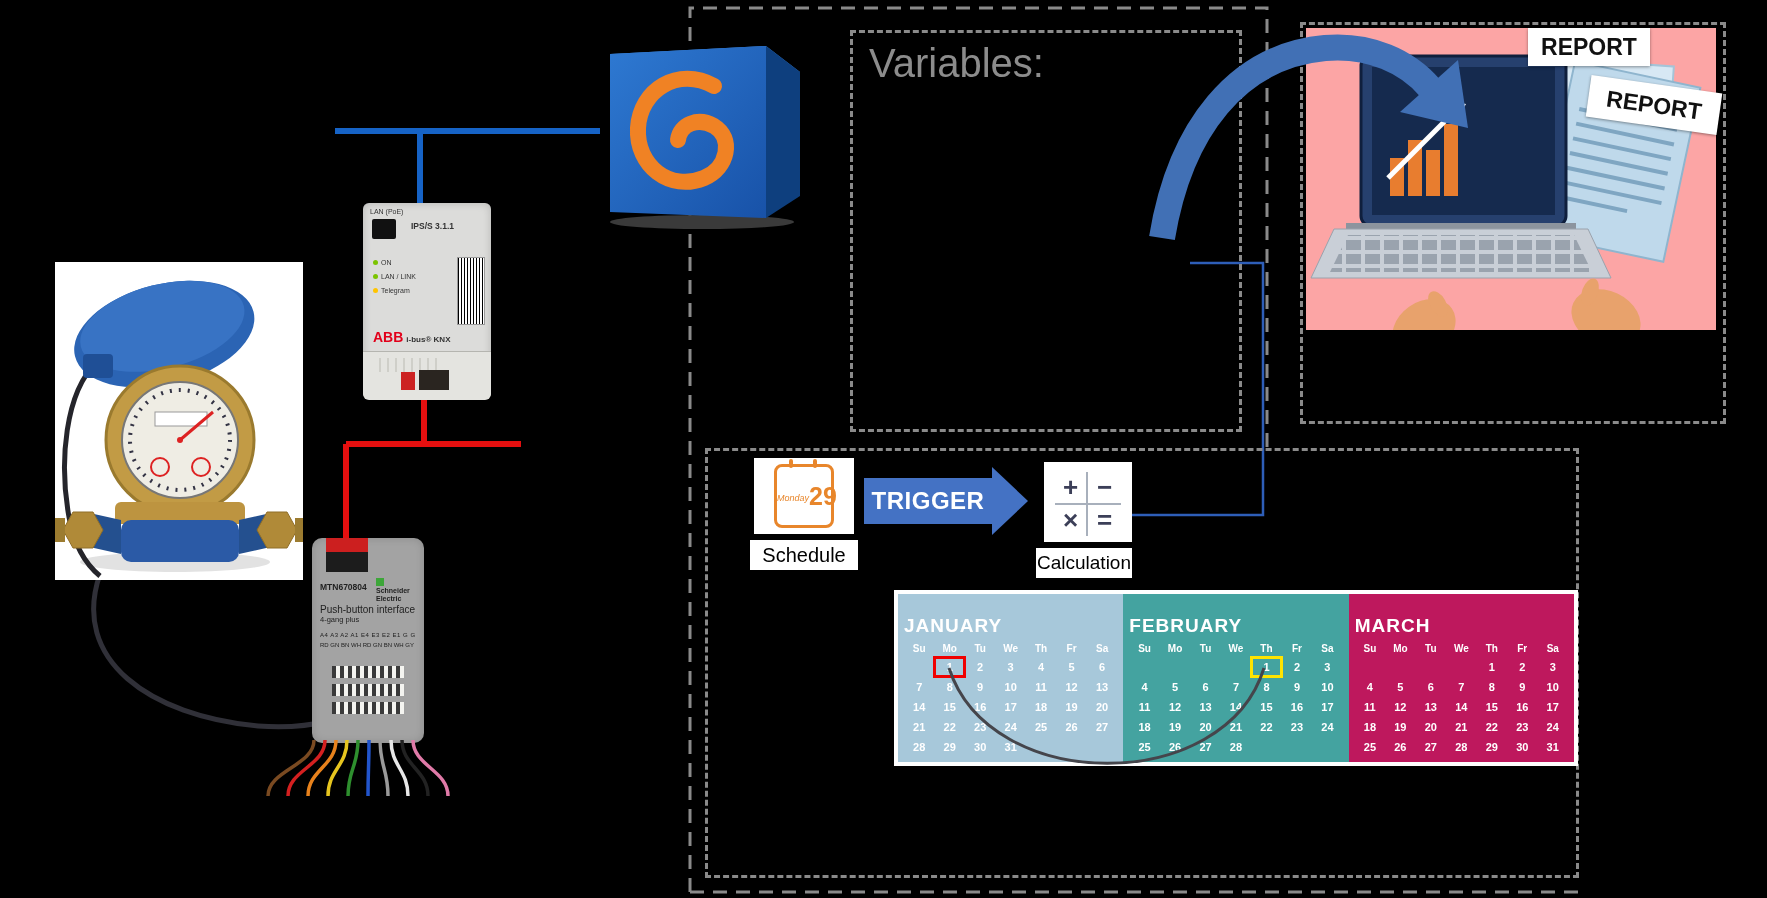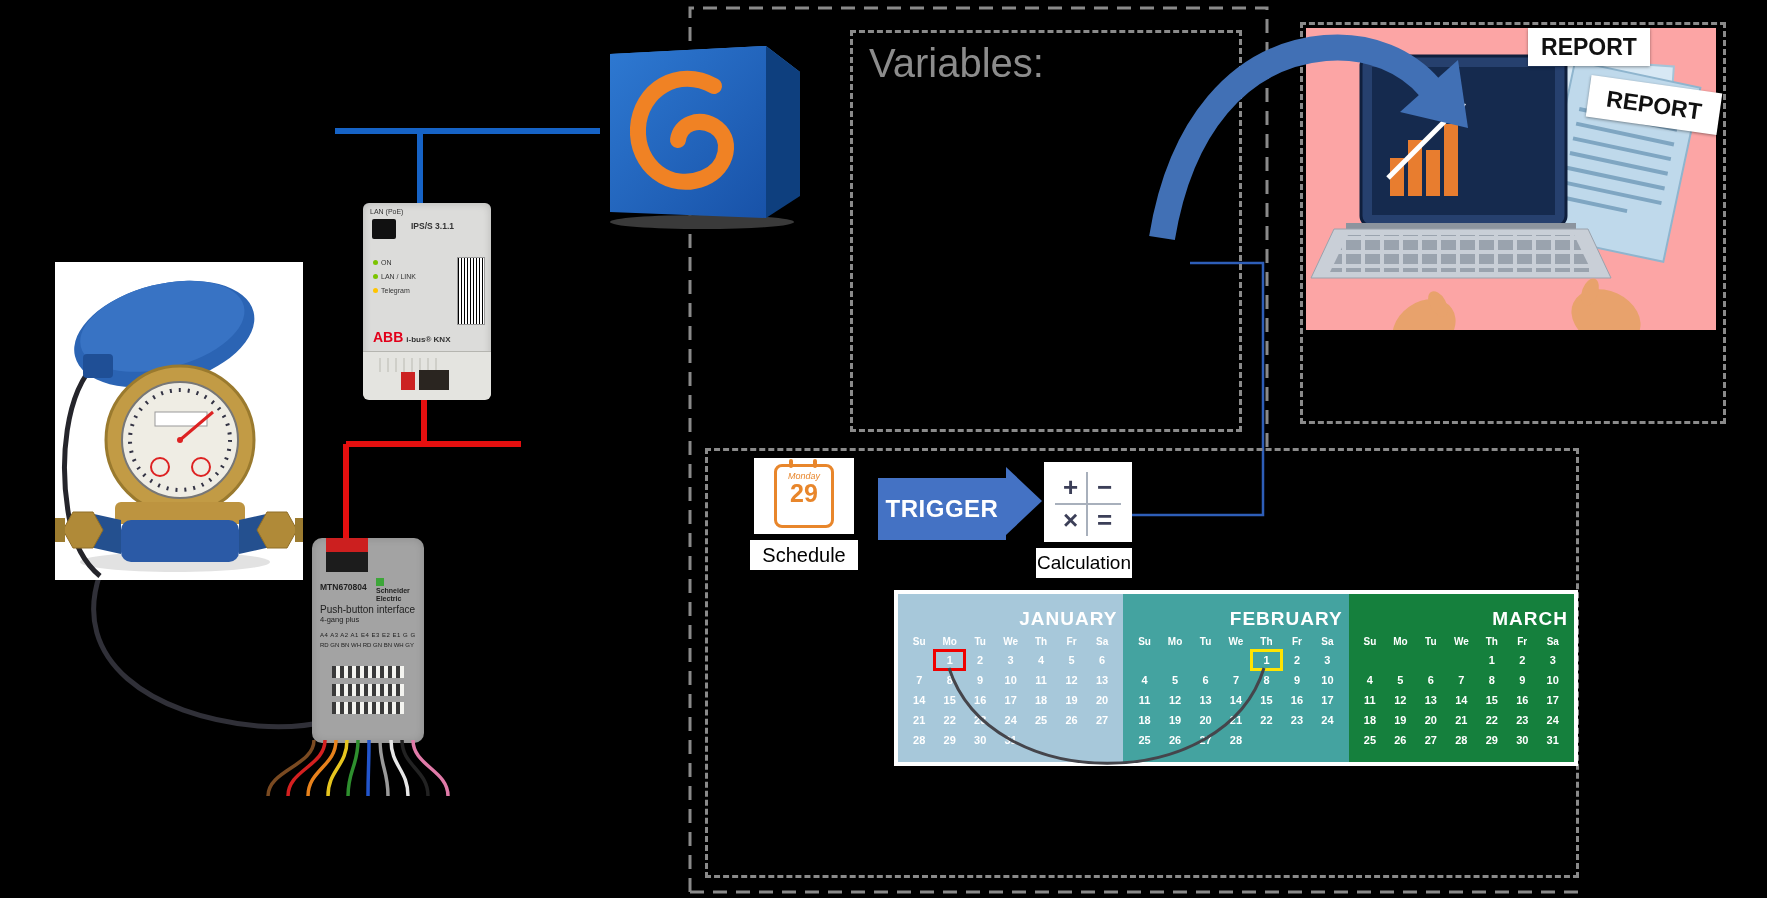--- a/index.html
+++ b/index.html
@@ -50,49 +50,49 @@
   .p-term2{left:8px;top:104px;font-size:6px;color:#777;white-space:nowrap;}
   .p-pins{left:20px;width:72px;height:12px;
           background:repeating-linear-gradient(90deg,#3A3A3A 0 4px,#F4F4F0 4px 8px);}
 
   
   .white-label{position:absolute;background:#fff;color:#000;font-size:20px;text-align:center;
                display:flex;align-items:center;justify-content:center;}
   #schedule-icon{left:754px;top:458px;width:100px;height:76px;background:#fff;
                  display:flex;align-items:center;justify-content:center;}
   .cal-glyph{width:54px;height:58px;border:3px solid #E8862B;border-radius:8px;position:relative;
-             display:flex;flex-direction:column;align-items:center;}
+             display:flex;flex-direction:row;align-items:center;}
   .cal-glyph .ring{position:absolute;top:-8px;width:4px;height:9px;background:#E8862B;border-radius:2px;}
   .cal-glyph .ring.r1{left:12px;} .cal-glyph .ring.r2{left:36px;}
   .cal-glyph-weekday{font-size:9px;color:#E8862B;margin-top:4px;font-style:italic;}
   .cal-glyph-day{font-size:25px;font-weight:bold;color:#E8862B;line-height:1;}
   #schedule-label{left:750px;top:540px;width:108px;height:30px;}
 
-  #trigger-arrow{left:864px;top:478px;width:128px;height:62px;background:#4472C4;color:#fff;
+  #trigger-arrow{left:864px;top:478px;width:128px;height:46px;background:#4472C4;color:#fff;
                  font-weight:bold;font-size:24px;display:flex;align-items:center;justify-content:center;
-                 letter-spacing:.5px;position:absolute;margin-left:14px;}
+                 letter-spacing:.5px;position:absolute;}
   #trigger-arrow .head{position:absolute;left:128px;top:-11px;width:0;height:0;
                  border-top:34px solid transparent;border-bottom:34px solid transparent;
                  border-left:36px solid #4472C4;}
 
   #calc-icon{left:1044px;top:462px;width:88px;height:80px;background:#fff;
              display:flex;align-items:center;justify-content:center;}
   .calc-grid{width:66px;height:60px;display:grid;grid-template-columns:1fr 1fr;grid-template-rows:1fr 1fr;}
   .calc-grid span{display:flex;align-items:center;justify-content:center;
                   font-size:26px;font-weight:bold;color:#3C3F58;}
   .calc-grid span:nth-child(1){border-right:2px solid #A8B0BC;border-bottom:2px solid #A8B0BC;}
   .calc-grid span:nth-child(2){border-bottom:2px solid #A8B0BC;}
   .calc-grid span:nth-child(3){border-right:2px solid #A8B0BC;}
   #calc-label{left:1036px;top:548px;width:96px;height:30px;font-size:19px;}
 
   
   #calendar{left:894px;top:590px;width:684px;height:176px;background:#fff;box-sizing:border-box;
             padding:4px;display:flex;}
   .cal-month{flex:1;display:flex;flex-direction:column;align-items:stretch;padding:6px 6px 4px;box-sizing:border-box;}
-  .cal-name{font-size:19px;font-weight:bold;color:#fff;text-align:right;letter-spacing:1px;margin:8px 0 4px;}
+  .cal-name{font-size:19px;font-weight:bold;color:#fff;text-align:left;letter-spacing:1px;margin:15px 0 4px;}
   .cal-grid{display:grid;grid-template-columns:repeat(7,1fr);width:100%;}
   .cal-wd{font-size:10px;font-weight:bold;color:#fff;text-align:center;height:16px;line-height:16px;}
   .cal-day{font-size:11px;font-weight:bold;color:#fff;text-align:center;height:20px;line-height:20px;}
   .hl-red{outline:3px solid #F00000;outline-offset:-2px;}
   .hl-yellow{outline:3px solid #FFE400;outline-offset:-2px;}
 
   
   #customer-scene{left:1306px;top:28px;width:410px;height:302px;background:#fca5a5;overflow:hidden;}
   .report-banner{position:absolute;background:#fff;color:#111;font-weight:bold;font-size:23px;
                  display:flex;align-items:center;justify-content:center;z-index:4;
@@ -389,21 +389,21 @@
           <div class="cal-day">24</div>
           <div class="cal-day">25</div>
           <div class="cal-day">26</div>
           <div class="cal-day">27</div>
           <div class="cal-day">28</div>
           <div class="cal-day"></div>
           <div class="cal-day"></div>
           <div class="cal-day"></div>
         </div>
       </div>
-      <div class="cal-month" style="background: #15803d;">
+      <div class="cal-month" style="background: #be185d;">
         <div class="cal-name">MARCH</div>
         <div class="cal-grid">
           <div class="cal-wd">Su</div>
           <div class="cal-wd">Mo</div>
           <div class="cal-wd">Tu</div>
           <div class="cal-wd">We</div>
           <div class="cal-wd">Th</div>
           <div class="cal-wd">Fr</div>
           <div class="cal-wd">Sa</div>
           <div class="cal-day"></div>

